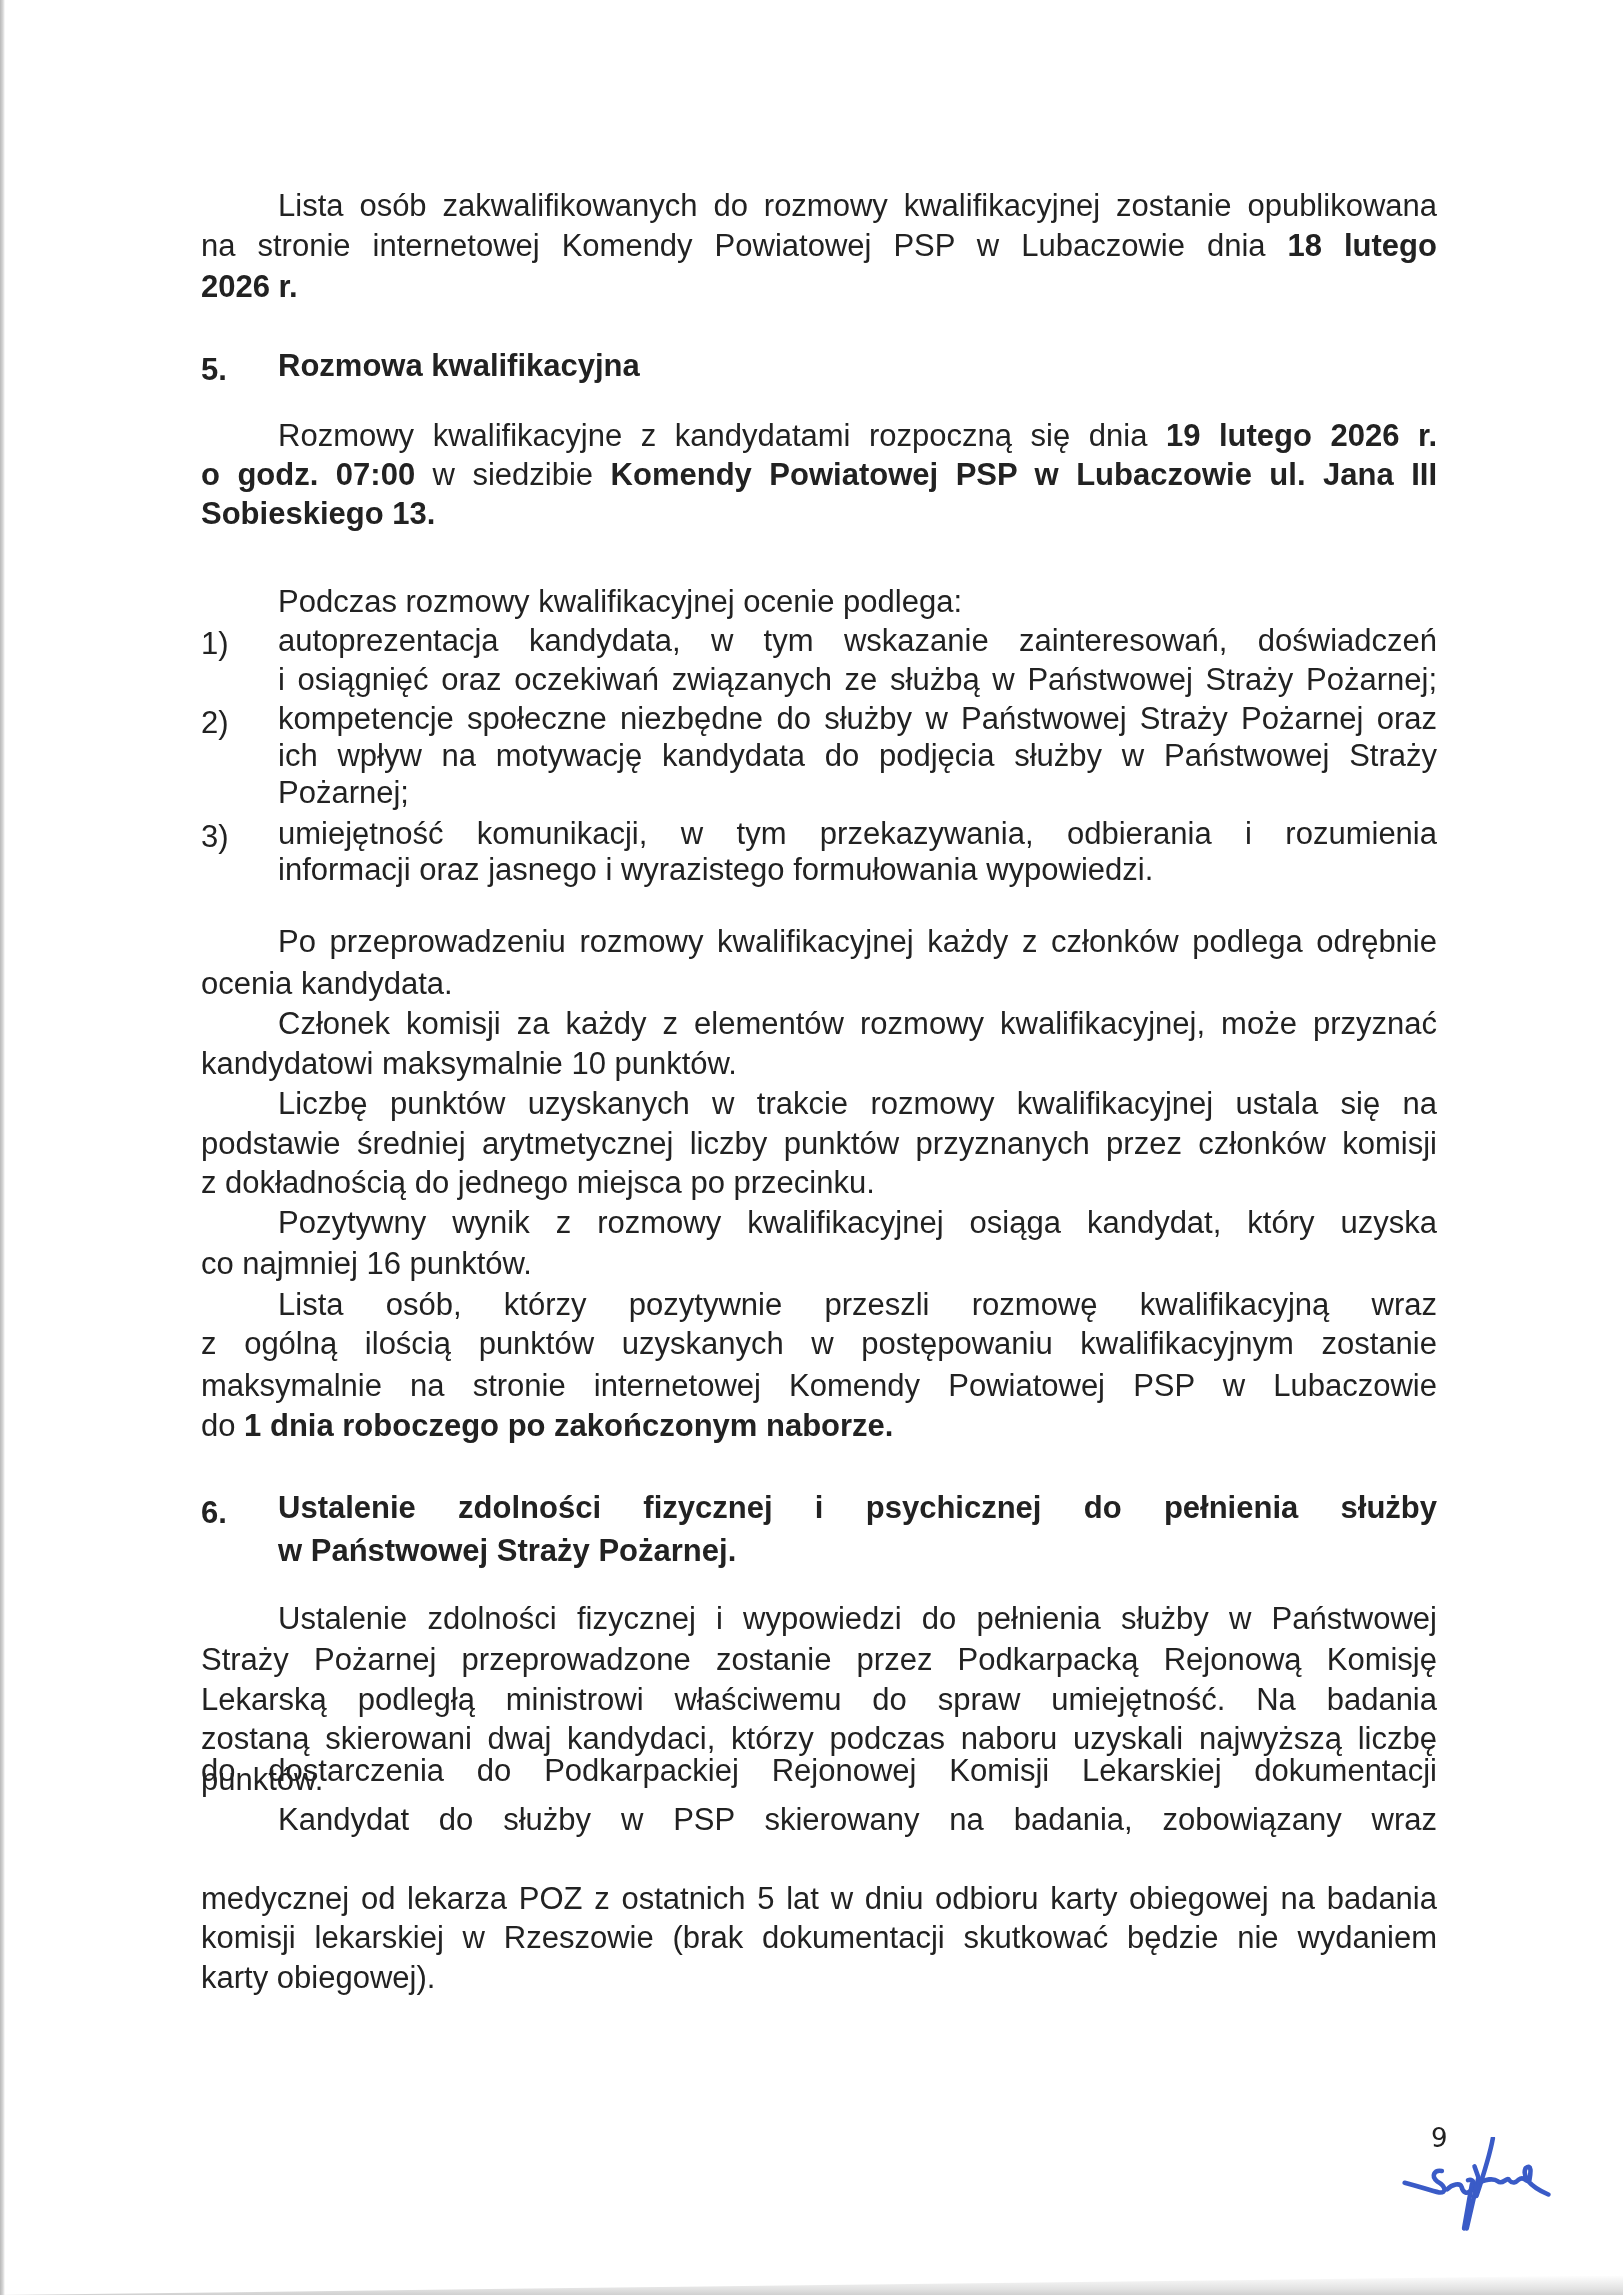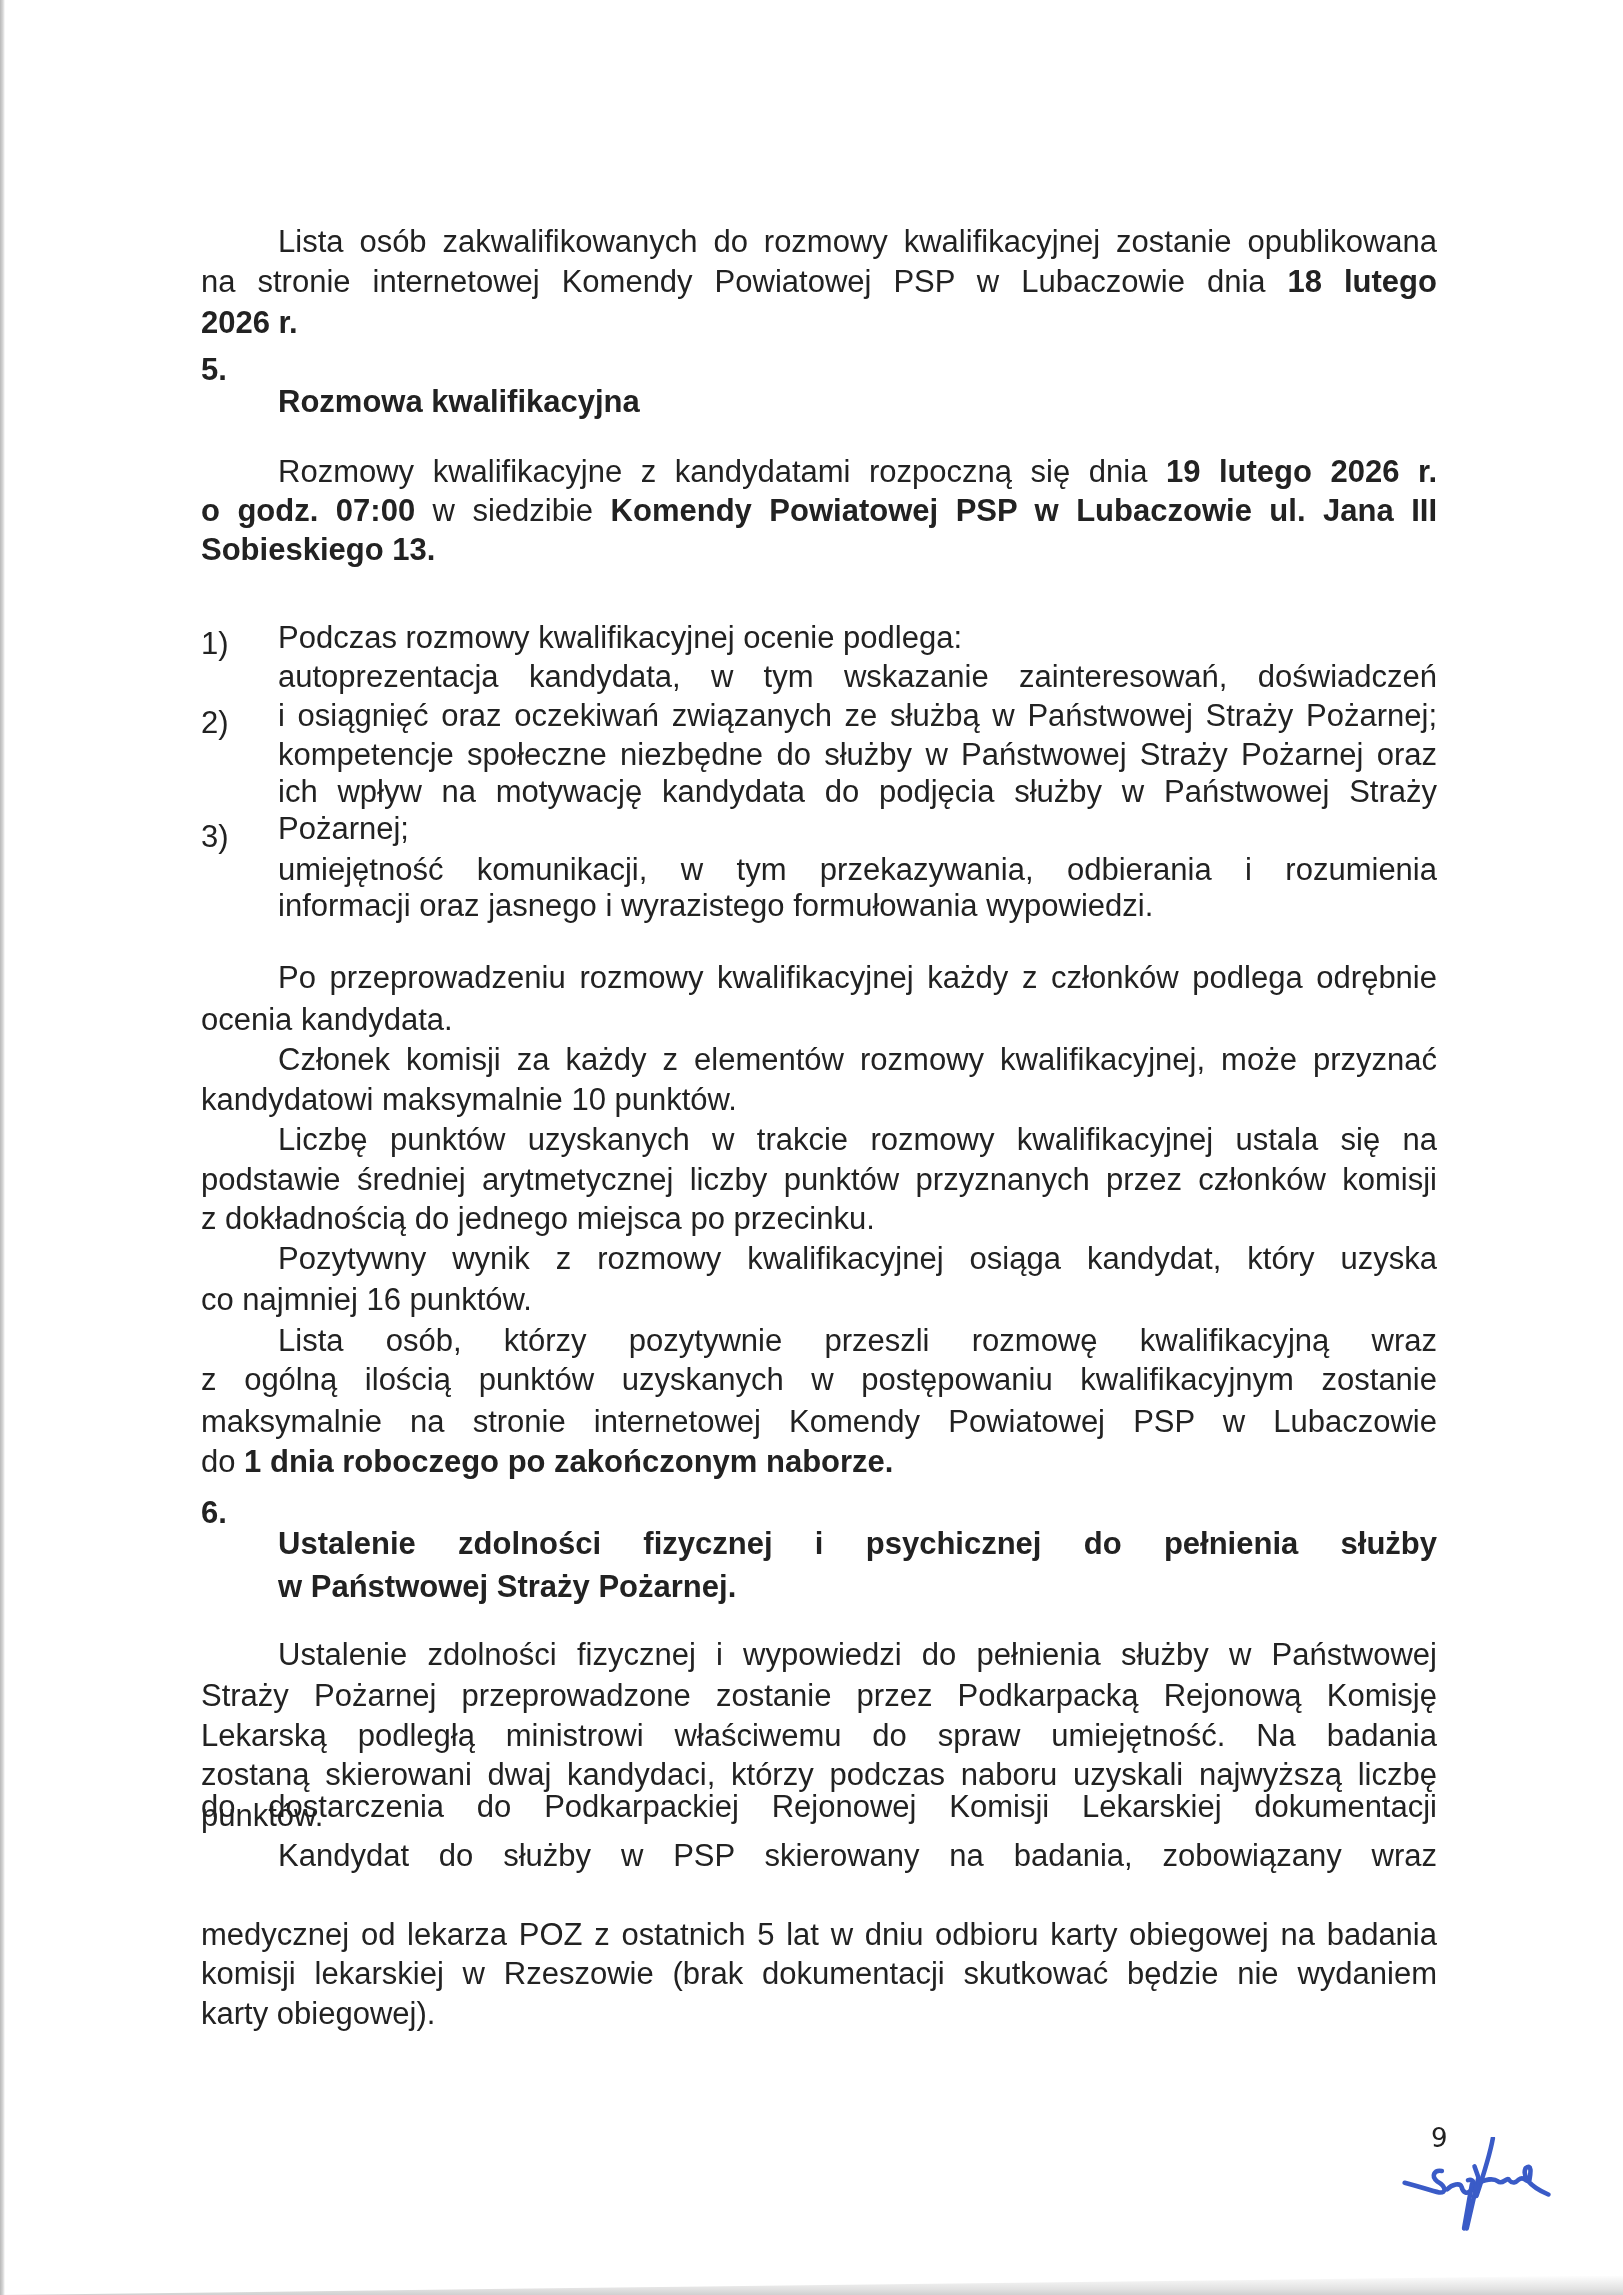--- a/index.html
+++ b/index.html
@@ -6,21 +6,21 @@
   body {
     width: 1623px; height: 2295px; background: #ffffff; position: relative; overflow: hidden;
     font-family: "Liberation Sans", sans-serif; color: #222222;
   }
   .scan-edge-left { position: absolute; left: 0; top: 0; width: 4.6px; height: 2295px;
     background: linear-gradient(to right, #b8b8b8, #d8d8d8 60%, #ffffff); }
   .scan-edge-bottom { position: absolute; left: 0; bottom: 0; width: 1623px; height: 19.6px;
     background: linear-gradient(to bottom, #ffffff, #e2e2e2 70%, #d0d0d0);
     clip-path: polygon(0 100%, 100% 0, 100% 100%); }
   .page { position: absolute; left: 201px; top: 0; width: 1236px; }
-  .line { position: absolute; left: 0; width: 1236px; font-size: 31px; line-height: 37px; white-space: nowrap; margin-top: 36px; }
+  .line { position: absolute; left: 0; width: 1236px; font-size: 31px; line-height: 37px; white-space: nowrap; }
   .just { text-align: justify; text-align-last: justify; }
   .indent { padding-left: 77px; box-sizing: border-box; }
   .item-text { left: 77px; width: 1159px; }
   .num { position: absolute; left: 0; font-size: 31px; line-height: 37px; }
   b { font-weight: bold; }
   .underline { text-underline-offset: 3.9px; text-decoration-thickness: 2px; }
   .heading { font-weight: bold; }
   .page-number { position: absolute; left: 1431px; top: 2123px; font-family: "DejaVu Sans", sans-serif;
     font-size: 26px; color: #222; line-height: 31px; }
   .signature { position: absolute; left: 1401px; top: 2137px; width: 151px; height: 98px; }

